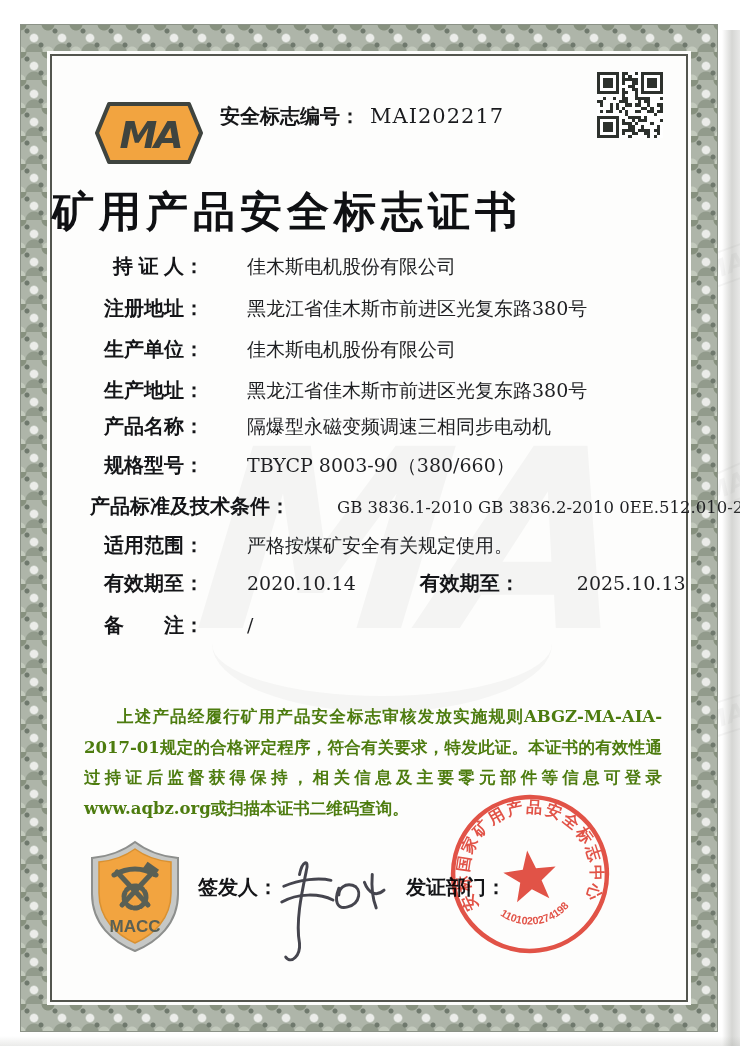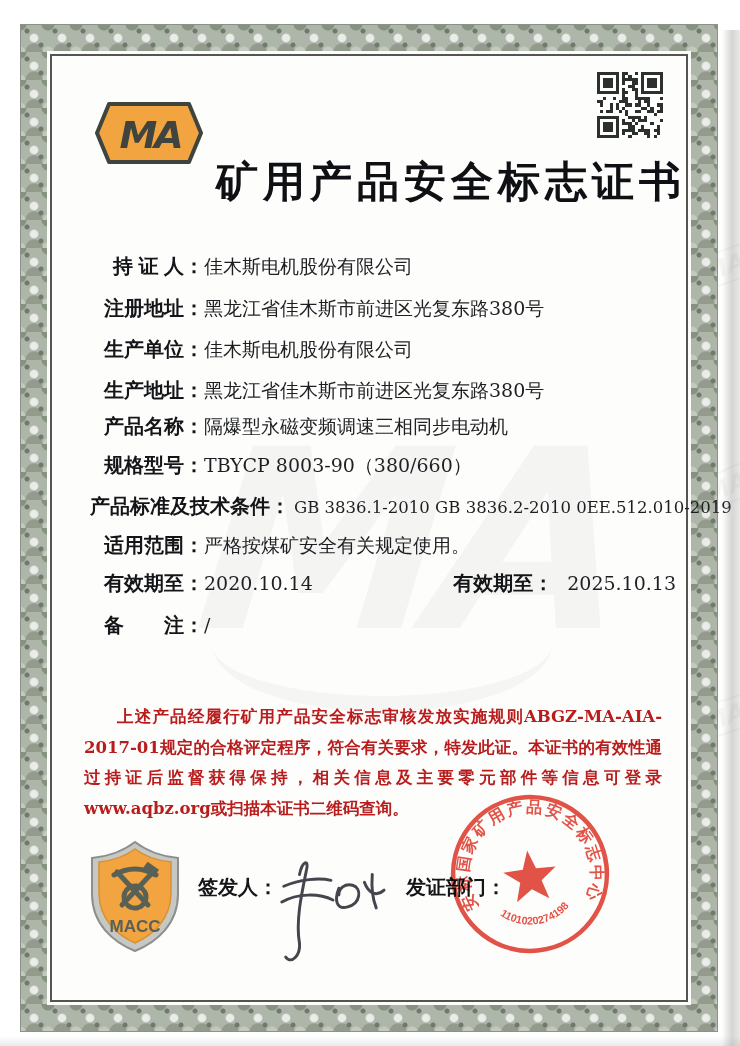--- a/index.html
+++ b/index.html
@@ -42,35 +42,35 @@
   .wm-swoosh{position:absolute;left:160px;top:520px;width:340px;height:120px;
     border-bottom:16px solid rgba(124,127,121,.06);border-radius:50%;pointer-events:none;}
 
   
   .ma-logo{position:absolute;left:43px;top:46px;width:108px;height:62px;}
   .serial{position:absolute;left:168px;top:47px;display:flex;align-items:baseline;white-space:nowrap;}
   .serial .lab{font-size:20px;font-weight:700;color:#17181a;}
   .serial .val{font-size:21px;margin-left:10px;letter-spacing:1px;color:#1a1b1e;
     font-family:"DejaVu Serif",serif;}
   .qr{position:absolute;left:545px;top:16px;width:66px;height:66px;}
-  .cert-title{position:absolute;left:0;right:0;top:98px;text-align:right;
+  .cert-title{position:absolute;left:0;right:0;top:128px;text-align:left;
     font-family:"DejaVu Serif",serif;font-weight:900;font-size:42px;letter-spacing:5px;color:#0f1013;}
 
   
   .row{position:absolute;left:38px;right:10px;display:flex;align-items:baseline;white-space:nowrap;}
   .row .lab{flex:none;width:114px;font-size:20px;font-weight:700;color:#141518;text-align:right;}
-  .row .val{font-size:19px;color:#1e1f22;font-family:"DejaVu Serif",serif;}
+  .row .val{font-size:19px;color:#1e1f22;font-family:"DejaVu Serif",serif;margin-left:43px;}
   .row.wide .lab{width:auto;margin-right:4px;}
   .row.std .val{font-size:16.5px;}
   .row .lab2{flex:none;width:114px;font-size:20px;font-weight:700;color:#141518;margin-left:64px;}
 
   
   .statement{position:absolute;left:32px;top:646px;width:578px;text-indent:2em;
     font-family:"DejaVu Serif",serif;font-size:16.5px;font-weight:600;line-height:1.85;
-    color:#b91c1c;text-align:justify;}
+    color:#4d7c0f;text-align:justify;}
 
   
   .macc{position:absolute;left:32px;top:782px;width:102px;height:118px;}
   .signer-label{position:absolute;left:146px;top:818px;font-size:20px;font-weight:700;color:#141518;white-space:nowrap;}
   .signature{position:absolute;left:218px;top:770px;width:118px;height:150px;}
   .dept-label{position:absolute;left:354px;top:818px;font-size:20px;font-weight:700;color:#141518;white-space:nowrap;}
   .stamp{position:absolute;left:396px;top:736px;width:164px;height:164px;
     transform:rotate(-7deg);opacity:.88;mix-blend-mode:multiply;}
 </style>
 </head>
@@ -93,20 +93,24 @@
       <div class="content">
 
         <div class="wm-big">MA</div>
         <div class="wm-swoosh"></div>
 
         <svg class="ma-logo" viewBox="0 0 108 62">
           <polygon points="14,2 94,2 106,31 94,60 14,60 2,31" fill="#F2A440" stroke="#3F443F" stroke-width="4" stroke-linejoin="round"></polygon>
           <text x="55" y="46" text-anchor="middle" font-family="DejaVu Sans, sans-serif" font-size="38" font-style="italic" font-weight="900" letter-spacing="-3" fill="#3F443F">MA</text>
         </svg>
 
+        <div class="serial">
+          <span class="lab">安全标志编号：</span>
+          <span class="val">MAI202217</span>
+        </div>
 
         <svg class="qr" viewBox="0 0 21 21" shape-rendering="crispEdges">
           <rect x="0" y="0" width="21" height="21" fill="#ffffff"></rect>
           <g class="modules" fill="#2d312d">
               <rect x="0" y="0" width="7" height="7"></rect>
               <rect x="1" y="1" width="5" height="5" fill="#ffffff"></rect>
               <rect x="2" y="2" width="3" height="3" fill="#2d312d"></rect>
               <rect x="14" y="0" width="7" height="7"></rect>
               <rect x="15" y="1" width="5" height="5" fill="#ffffff"></rect>
               <rect x="16" y="2" width="3" height="3" fill="#2d312d"></rect>

